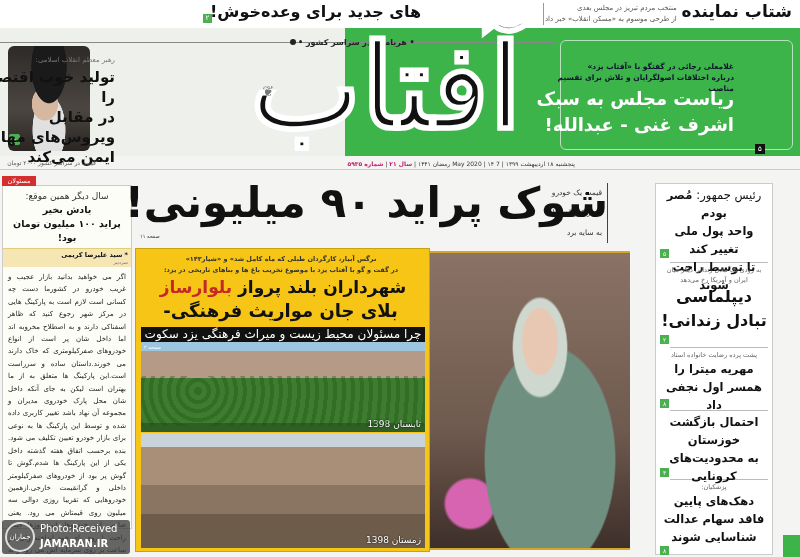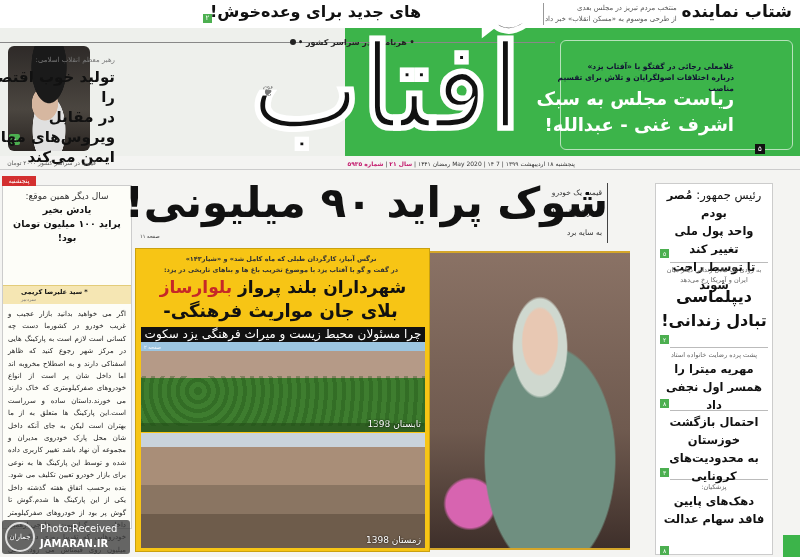--- a/index.html
+++ b/index.html
@@ -43,21 +43,21 @@
 
   .h-rule { position: absolute; left: 0; top: 169px; width: 800px; border-top: 1px solid #ccc; }
 
   
   .left-col { position: absolute; left: 2px; top: 176px; width: 130px; height: 381px; }
   .section-tag { position: absolute; left: 0; top: 0; width: 34px; height: 10px; background: #d32f2f; color: #fff; font-size: 6.5px; text-align: center; line-height: 10px; }
   .editorial-box { position: absolute; left: 0; top: 9px; width: 130px; height: 344px; border: 1px solid #ccc; background: #fdfdf8; }
   .editorial-head { padding: 4px 4px 3px; text-align: center; }
   .ed-kicker { font-size: 9px; color: #333; line-height: 13px; }
   .ed-title { font-size: 9.5px; font-weight: bold; line-height: 14px; }
-  .author-bar { background: #f5e6b3; padding: 2px 18px; font-size: 6.5px; font-weight: bold; text-align: left; border-top: 1px solid #e3cc7a; margin-top: 37px; }
+  .author-bar { background: #f5e6b3; padding: 2px 3px; font-size: 6.5px; font-weight: bold; text-align: right; border-top: 1px solid #e3cc7a; }
   .author-bar small { display: block; font-weight: normal; font-size: 5px; color: #777; }
   .ed-body { padding: 4px 5px; font-size: 7px; line-height: 12.4px; text-align: justify; color: #222; }
   .watermark { position: absolute; left: 2px; top: 520px; width: 128px; height: 34px; background: rgba(60,60,60,0.78); color: #fff; border-radius: 3px; }
   .watermark .wm-logo { position: absolute; left: 3px; top: 2px; width: 30px; height: 30px; border: 2px solid #ddd; border-radius: 50%; font-size: 7px; text-align: center; line-height: 26px; }
   .watermark .wm-line1 { position: absolute; left: 38px; top: 3px; font-size: 10px; direction: ltr; }
   .watermark .wm-line2 { position: absolute; left: 38px; top: 18px; font-size: 10px; direction: ltr; font-weight: bold; }
 
   
   .deck { position: absolute; right: 192px; top: 183px; width: 58px; font-size: 7.5px; line-height: 20px; color: #333; border-right: 1px solid #444; padding-right: 5px; text-align: right; }
   .main-headline { position: absolute; left: 140px; top: 168px; width: 468px; font-size: 42px; font-weight: bold; text-align: center; letter-spacing: -1px; line-height: 70px; white-space: nowrap; }
@@ -161,21 +161,21 @@
       <div class="ed-kicker">سال دیگر همین موقع:</div>
       <div class="ed-title">یادش بخیر</div>
       <div class="ed-title">پراید ۱۰۰ میلیون تومان بود!</div>
     </div>
     <div class="author-bar">
       <span>* سید علیرضا کریمی</span>
       <small>سردبیر</small>
     </div>
     <div class="ed-body">اگر می خواهید بدانید بازار عجیب و غریب خودرو در کشورما دست چه کسانی است لازم است به پارکینگ هایی در مرکز شهر رجوع کنید که ظاهر اسفناکی دارند و به اصطلاح مخروبه اند اما داخل شان پر است از انواع خودروهای صفرکیلومتری که خاک دارند می خورند.داستان ساده و سرراست است.این پارکینگ ها متعلق به از ما بهتران است لیکن به جای آنکه داخل شان محل پارک خودروی مدیران و مجموعه آن نهاد باشد تغییر کاربری داده شده و توسط این پارکینگ ها به نوعی برای بازار خودرو تعیین تکلیف می شود. بنده برحسب اتفاق هفته گذشته داخل یکی از این پارکینگ ها شدم.گوش تا گوش پر بود از خودروهای صفرکیلومتر داخلی و گرانقیمت خارجی.ازهمین خودروهایی که تقریبا روزی دوالی سه میلیون روی قیمتاش می رود. یعنی صاحب این خودروها، این روزها خیلی راحت پا روی پای خود انداخته ولی هر ساعت بر روی سرمایه اش می رود و به ریش من و شما می خندد. نکته اینجاست که نباید به دنبال آدرس غلط رفت.همه ماجرا در جامعه خصوص تهران-کرج خلاصه نمی شود.در همین مرکز تهران است که برخی تصمیم می گیرند امروز</div>
   </div>
-  <div class="section-tag">پنجشنبه</div>
+  <div class="section-tag">مسئولان</div>
 </div>
 
 <div class="watermark">
   <div class="wm-logo">جماران</div>
   <div class="wm-line1">Photo:Received</div>
   <div class="wm-line2">JAMARAN.IR</div>
 </div>
 
 <div class="deck">قیمت یک خودرو اخبار کرونایی را به سایه برد</div>
 <div class="main-headline">شوک پراید ۹۰ میلیونی!</div>
@@ -236,17 +236,18 @@
     <div class="rc-title">به محدودیت‌های</div>
     <div class="rc-title">کرونایی</div>
     <div class="rc-badge" style="top:57px;">۳</div>
   </div>
   <div class="rc-sep"></div>
 
   <div class="rc-block" style="height:76px;">
     <div class="rc-kicker">پزشکیان:</div>
     <div class="rc-title">دهک‌های پایین</div>
     <div class="rc-title">فاقد سهام عدالت</div>
+    <div class="rc-title">شناسایی شوند</div>
     <div class="rc-badge" style="top:66px;">۸</div>
   </div>
 </div>
 
 <div class="green-corner"></div>
 
 </body></html>

